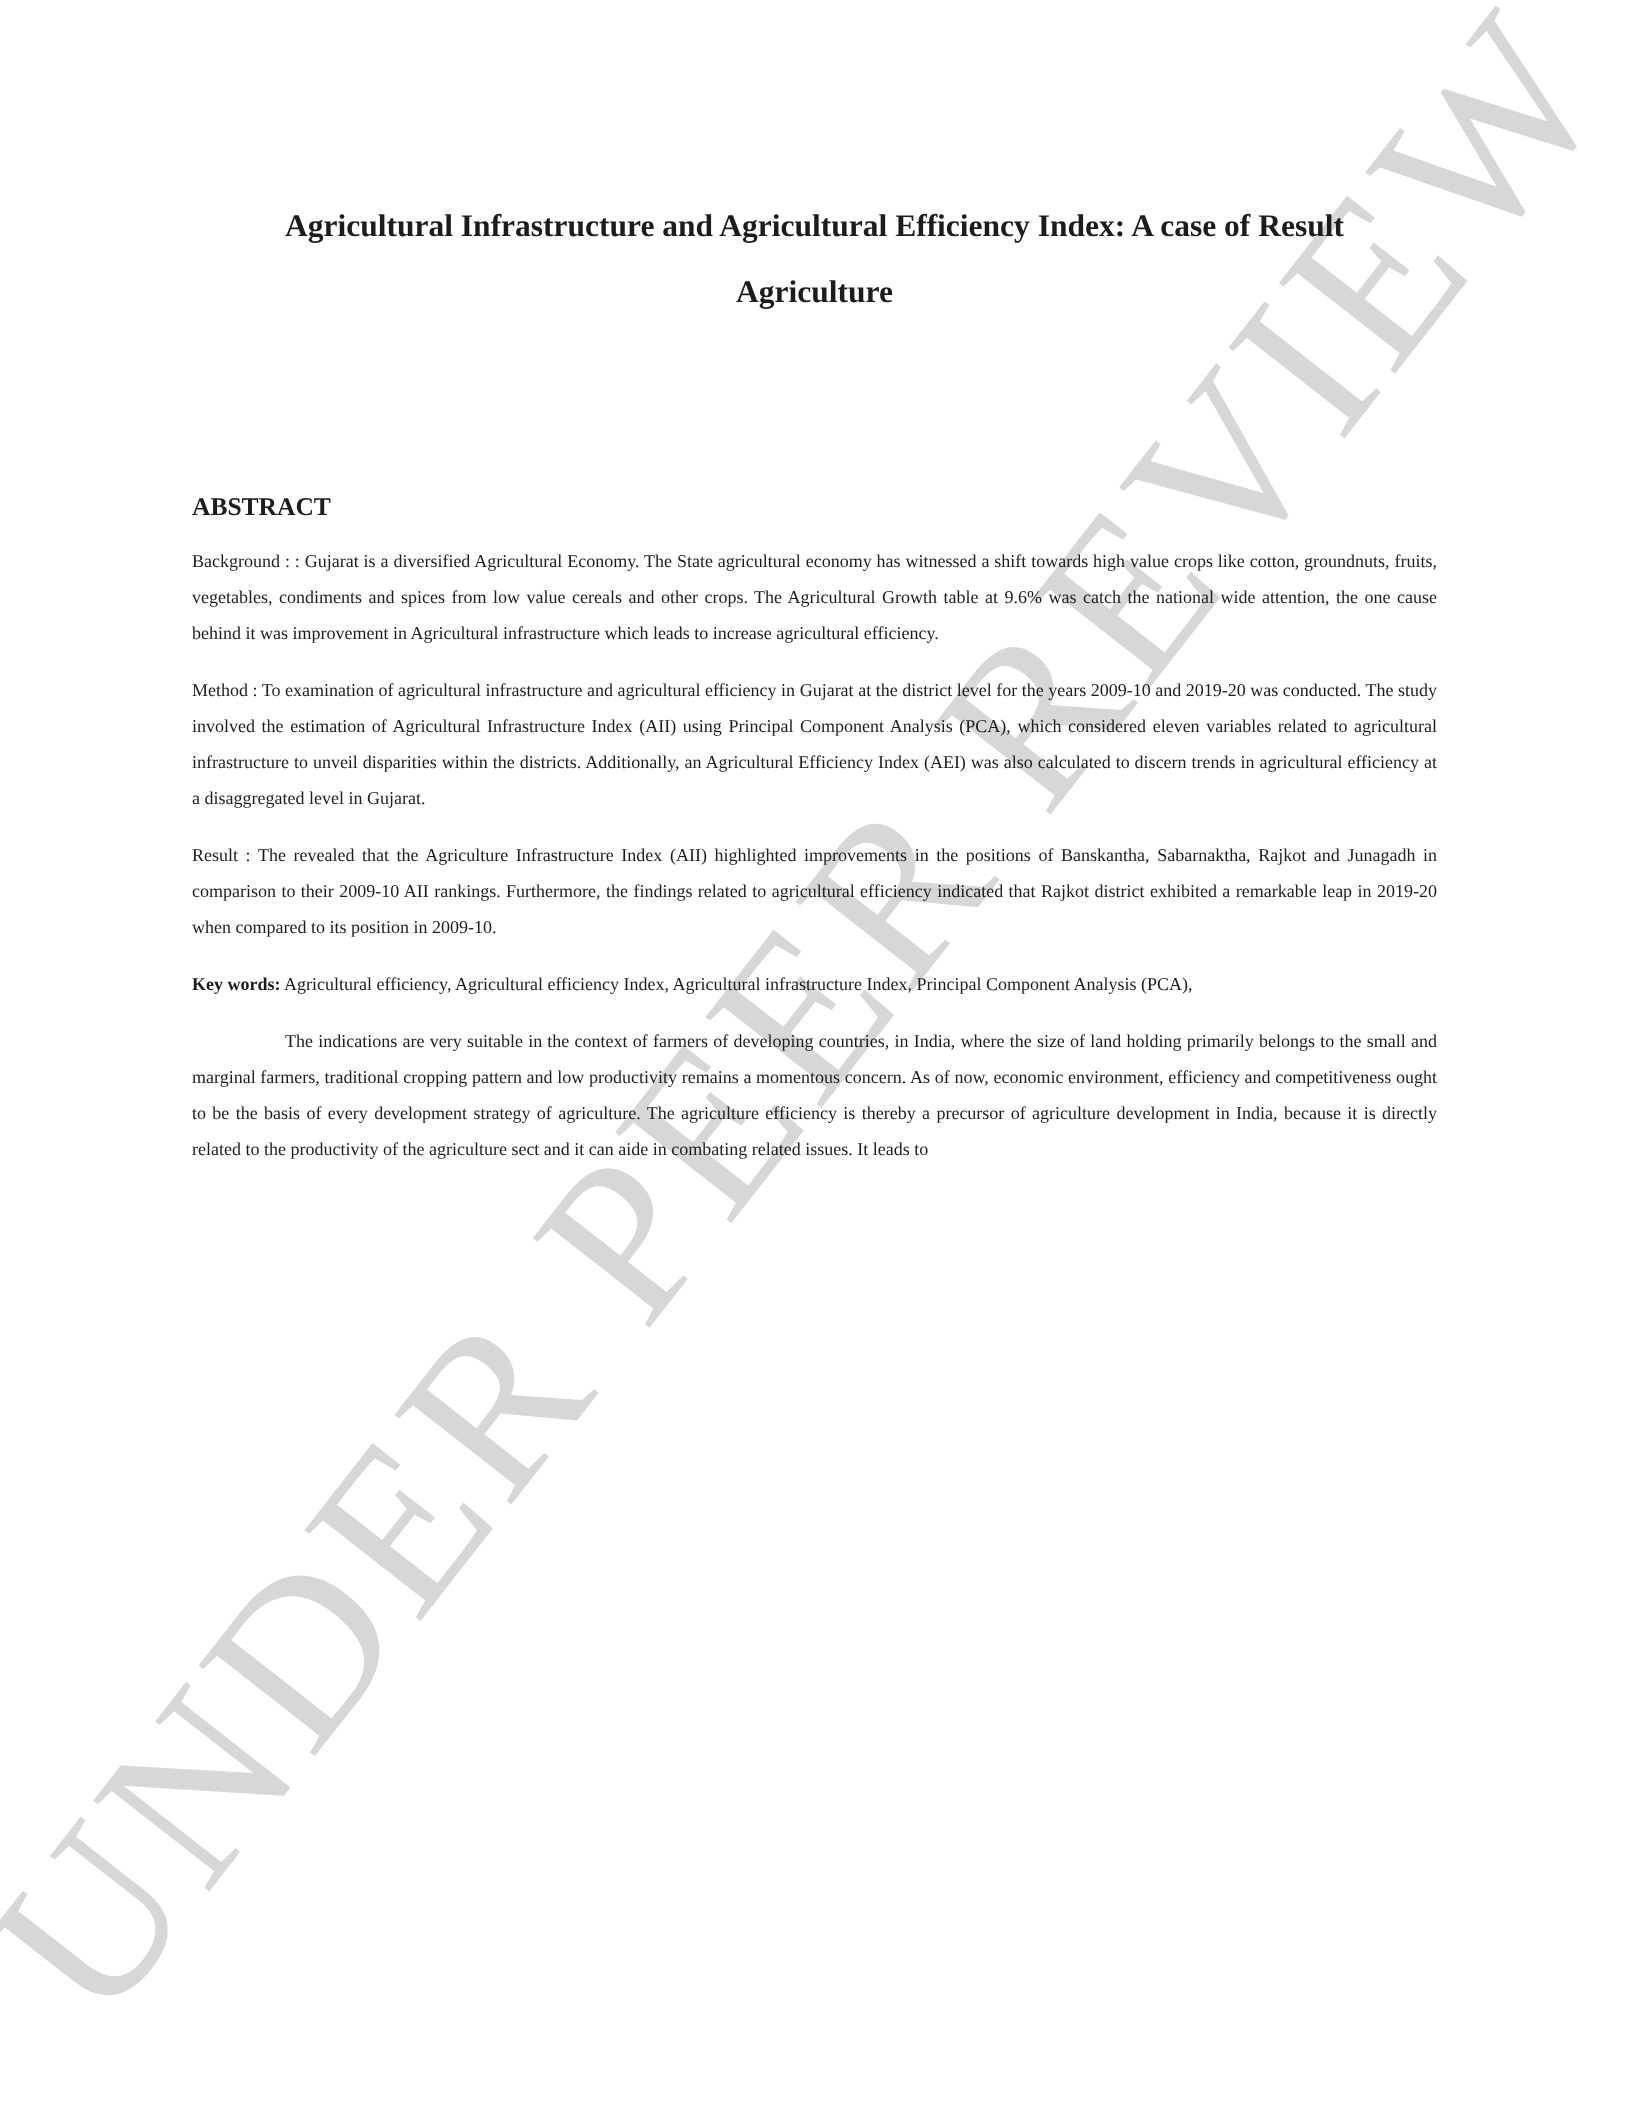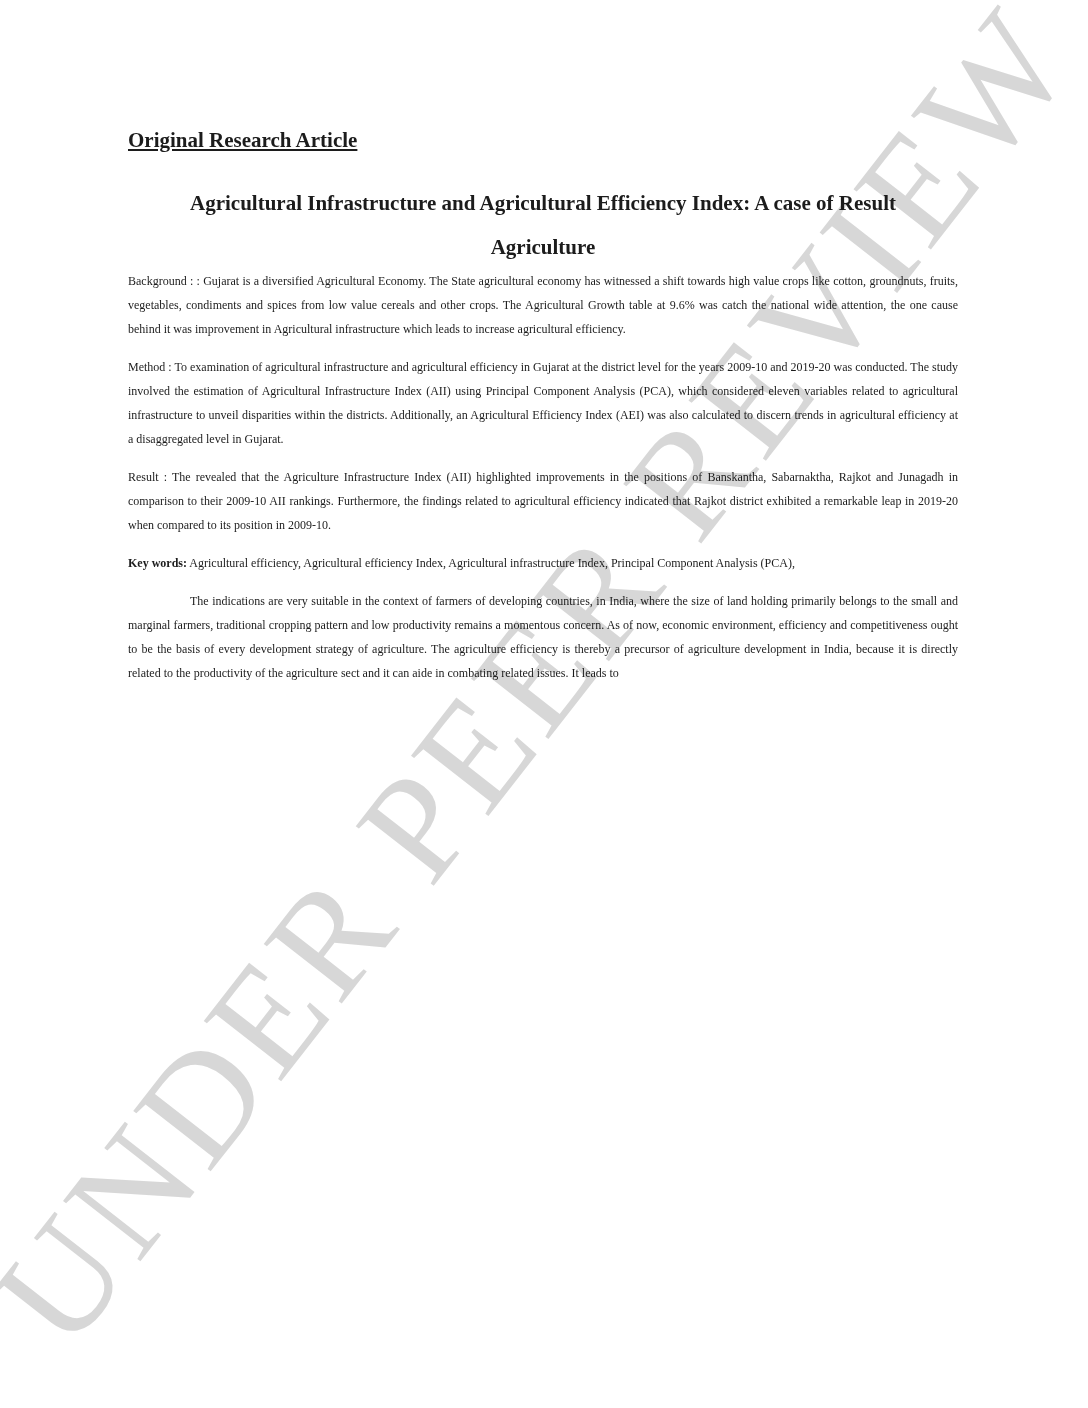--- a/index.html
+++ b/index.html
@@ -83,24 +83,24 @@
 </style>
 </head>
 <body>
 
 <div class="page">
 
   <div class="watermark">UNDER PEER REVIEW</div>
 
   <div class="content">
 
-    <h1 class="article-type">Original Research Article</h1>
 
     <h2 class="paper-title">Agricultural Infrastructure and Agricultural Efficiency Index: A case of Result Agriculture</h2>
 
+    <h3 class="section-heading abstract-heading">ABSTRACT</h3>
 
     <p class="body-para">Background : : Gujarat is a diversified Agricultural Economy. The State agricultural economy has witnessed a shift towards high value crops like cotton, groundnuts, fruits, vegetables, condiments and spices from low value cereals and other crops. The Agricultural Growth table at 9.6% was catch the national wide attention, the one cause behind it was improvement in Agricultural infrastructure which leads to increase agricultural efficiency.</p>
 
     <p class="body-para">Method : To examination of agricultural infrastructure and agricultural efficiency in Gujarat at the district level for the years 2009-10 and 2019-20 was conducted. The study involved the estimation of Agricultural Infrastructure Index (AII) using Principal Component Analysis (PCA), which considered eleven variables related to agricultural infrastructure to unveil disparities within the districts. Additionally, an Agricultural Efficiency Index (AEI) was also calculated to discern trends in agricultural efficiency at a disaggregated level in Gujarat.</p>
 
     <p class="body-para">Result  : The revealed that the Agriculture Infrastructure Index (AII) highlighted improvements in the positions of Banskantha, Sabarnaktha, Rajkot and Junagadh in comparison to their 2009-10 AII rankings. Furthermore, the findings related to agricultural efficiency indicated that Rajkot district exhibited a remarkable leap in 2019-20 when compared to its position in 2009-10.</p>
 
     <p class="keywords-para"><span class="bold-label">Key words:</span><span> Agricultural efficiency, Agricultural efficiency Index, Agricultural infrastructure Index, Principal Component Analysis (PCA),</span></p>
 
 

